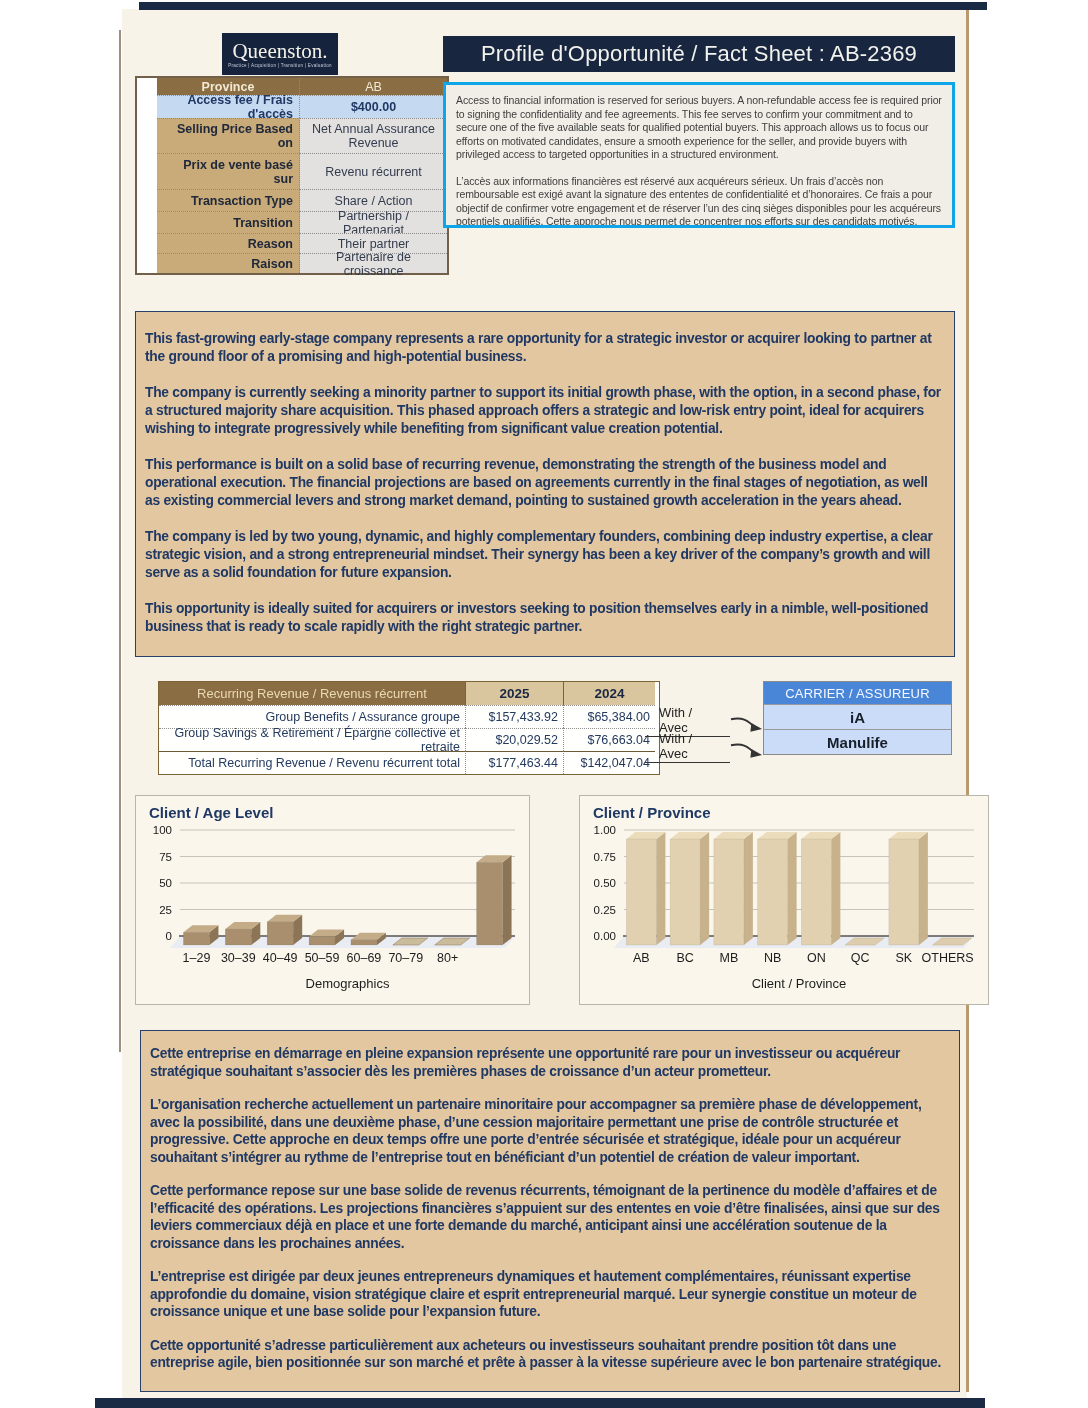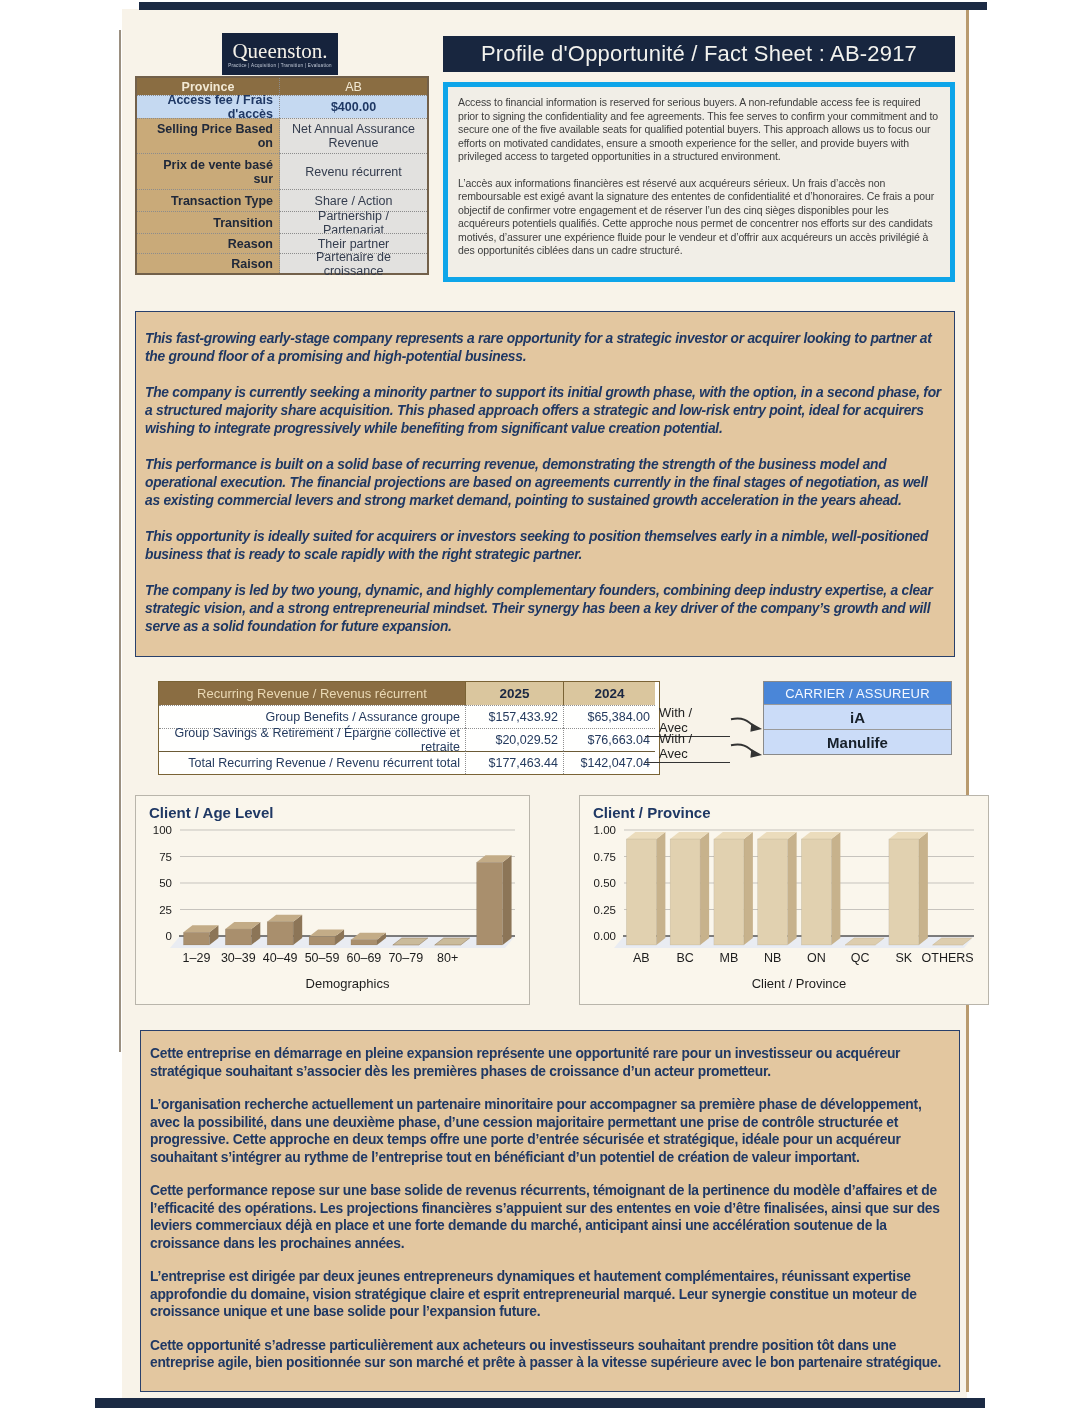--- a/index.html
+++ b/index.html
@@ -20,43 +20,43 @@
   
   .logo-box{left:222px;top:33px;width:116px;height:42px;background:#16233c;color:#f4f1e8;
             display:flex;flex-direction:column;align-items:center;justify-content:center;}
   .logo-text{font-family:"Liberation Serif", serif;font-size:21px;line-height:22px;}
   .logo-tagline{font-size:4.5px;color:#c8d0dd;letter-spacing:.3px;margin-top:1px;}
   .title-bar{left:443px;top:36px;width:512px;height:36px;background:#18263f;color:#f2f2ee;
              display:flex;align-items:center;justify-content:center;font-size:22px;letter-spacing:.2px;}
 
   
   .details{left:135px;top:76px;width:290px;border:2px solid #72604a;background:#fff;
-           display:grid;grid-template-columns:143px 147px;}
+           display:grid;grid-template-columns:143px 147px;padding-left:20px;}
   .d-cell{display:flex;align-items:center;font-size:12.5px;padding:0 6px;box-sizing:border-box;}
   .d-label{justify-content:flex-end;text-align:right;font-weight:bold;border-right:1px dotted #8c8c8c;}
   .d-value{justify-content:center;text-align:center;}
   .rsep{border-top:1px dotted #8c8c8c;}
   .st-header{background:var(--brown_header);color:#f2e9d4;}
   .st-header.d-label{justify-content:center;text-align:center;}
   .st-blue{background:var(--light_blue);color:var(--navy_text);font-weight:bold;}
   .st-tan.d-label{background:var(--tan_cell);color:#20293a;}
   .st-tan.d-value{background:var(--gray_cell);color:#333c4e;}
 
   
-  .notice{left:443px;top:82px;width:512px;height:200px;background:#f1eee7;border:5px solid #0ea5e9;
+  .notice{left:443px;top:82px;width:512px;height:146px;background:#f1eee7;border:3px solid #0ea5e9;
           box-sizing:border-box;padding:9px 10px;color:#3d3d3d;font-size:10.5px;line-height:13.5px;
           letter-spacing:-0.1px;overflow:hidden;}
   .notice p{margin:0 0 13px 0;}
 
   
   .tan-block{background:var(--tan_block);border:1.5px solid #29406b;box-sizing:border-box;
              color:var(--navy_text);font-weight:bold;font-size:13.8px;line-height:18px;
              letter-spacing:-0.25px;padding:18px 10px 8px 9px;overflow:hidden;}
   .tan-block p{margin:0 0 18px 0;}
-  .summary-en{left:135px;top:311px;width:820px;height:346px;font-style:italic;}
+  .summary-en{left:135px;top:311px;width:820px;height:346px;}
   .summary-fr{left:140px;top:1030px;width:820px;height:362px;padding-top:14px;}
   .summary-fr p{margin:0 0 16px 0;line-height:17.5px;}
 
   
   .revenue{left:135px;top:681px;width:500px;border:1.5px solid #7a6335;background:#fffffe;
            display:grid;grid-template-columns:306px 98px 92px;margin-left:23px;}
   .rt-cell{height:23px;display:flex;align-items:center;box-sizing:border-box;font-size:12.5px;
            padding:0 5px;}
   .rt-h1{background:var(--brown_header);color:#ead9b5;justify-content:center;font-size:13px;}
   .rt-hy{background:var(--year_tan);color:#1a2742;font-weight:bold;justify-content:center;
@@ -91,21 +91,21 @@
 <div class="abs left-line"></div>
 <div class="abs right-line"></div>
 <div class="abs bottom-bar"></div>
 
 <div class="abs logo-box">
   <div class="logo-text">Queenston.</div>
   <div class="logo-tagline">Practice | Acquisition | Transition | Evaluation</div>
 </div>
 
 <div class="abs title-bar">
-  <span>Profile d'Opportunité / Fact Sheet : AB-2917</span>
+  <span>Profile d'Opportunité / Fact Sheet : AB-2369</span>
 </div>
 
 <div class="abs details" id="details-table">
     <div class="d-cell d-label st-header" style="height: 17px;">Province</div>
     <div class="d-cell d-value st-header" style="height: 17px;">AB</div>
     <div class="d-cell d-label st-blue rsep" style="height: 23px;">Access fee / Frais d'accès</div>
     <div class="d-cell d-value st-blue rsep" style="height: 23px;">$400.00</div>
     <div class="d-cell d-label st-tan rsep" style="height: 35px;">Selling Price Based on</div>
     <div class="d-cell d-value st-tan rsep" style="height: 35px;">Net Annual Assurance Revenue</div>
     <div class="d-cell d-label st-tan rsep" style="height: 36px;">Prix de vente basé sur</div>
@@ -122,22 +122,22 @@
 
 <div class="abs notice">
   <p>Access to financial information is reserved for serious buyers. A non-refundable access fee is required prior to signing the confidentiality and fee agreements.  This fee serves to confirm your commitment and to secure one of the five available seats for qualified potential buyers. This approach allows us to focus our efforts on motivated candidates, ensure a smooth experience for the seller, and provide buyers with privileged access to targeted opportunities in a structured environment.</p>
   <p>L’accès aux informations financières est réservé aux acquéreurs sérieux. Un frais d’accès non remboursable est exigé avant la signature des ententes de confidentialité et d’honoraires. Ce frais a pour objectif de confirmer votre engagement et de réserver l’un des cinq sièges disponibles pour les acquéreurs potentiels qualifiés. Cette approche nous permet de concentrer nos efforts sur des candidats motivés, d’assurer une expérience fluide pour le vendeur et d’offrir aux acquéreurs un accès privilégié à des opportunités ciblées dans un cadre structuré.</p>
 </div>
 
 <div class="abs tan-block summary-en" id="summary-en">
     <p>This fast-growing early-stage company represents a rare opportunity for a strategic investor or acquirer looking to partner at the ground floor of a promising and high-potential business.</p>
     <p>The company is currently seeking a minority partner to support its initial growth phase, with the option, in a second phase, for a structured majority share acquisition. This phased approach offers a strategic and low-risk entry point, ideal for acquirers wishing to integrate progressively while benefiting from significant value creation potential.</p>
     <p>This performance is built on a solid base of recurring revenue, demonstrating the strength of the business model and operational execution. The financial projections are based on agreements currently in the final stages of negotiation, as well as existing commercial levers and strong market demand, pointing to sustained growth acceleration in the years ahead.</p>
+    <p>The company is led by two young, dynamic, and highly complementary founders, combining deep industry expertise, a clear strategic vision, and a strong entrepreneurial mindset. Their synergy has been a key driver of the company’s growth and will serve as a solid foundation for future expansion.</p>
     <p>This opportunity is ideally suited for acquirers or investors seeking to position themselves early in a nimble, well-positioned business that is ready to scale rapidly with the right strategic partner.</p>
-    <p>The company is led by two young, dynamic, and highly complementary founders, combining deep industry expertise, a clear strategic vision, and a strong entrepreneurial mindset. Their synergy has been a key driver of the company’s growth and will serve as a solid foundation for future expansion.</p>
   </div>
 
 <div class="abs revenue" id="revenue-table">
     <div class="rt-cell rt-h1">Recurring Revenue / Revenus récurrent</div>
     <div class="rt-cell rt-hy">2025</div>
     <div class="rt-cell rt-hy">2024</div>
     <div class="rt-cell rt-label">Group Benefits / Assurance groupe</div>
     <div class="rt-cell rt-val">$157,433.92</div>
     <div class="rt-cell rt-val">$65,384.00</div>
     <div class="rt-cell rt-label">Group Savings &amp; Retirement / Épargne collective et retraite</div>

